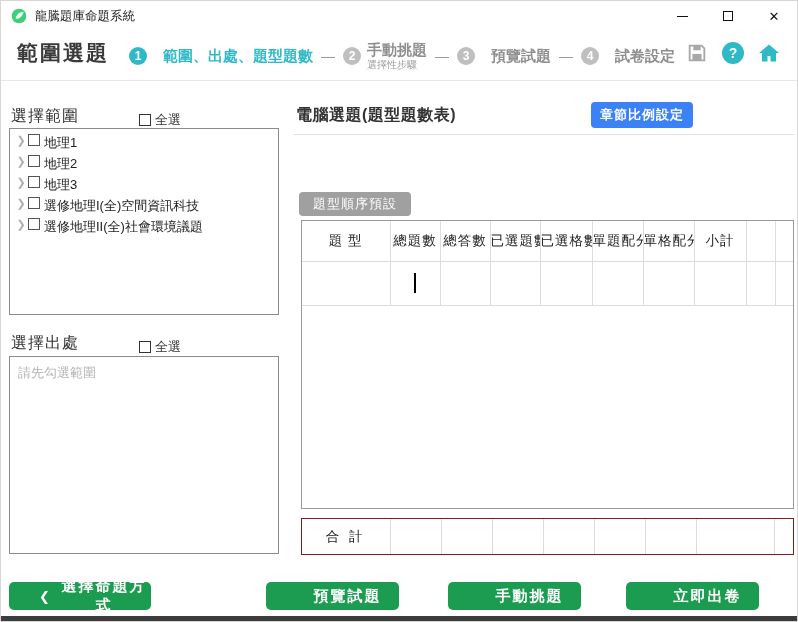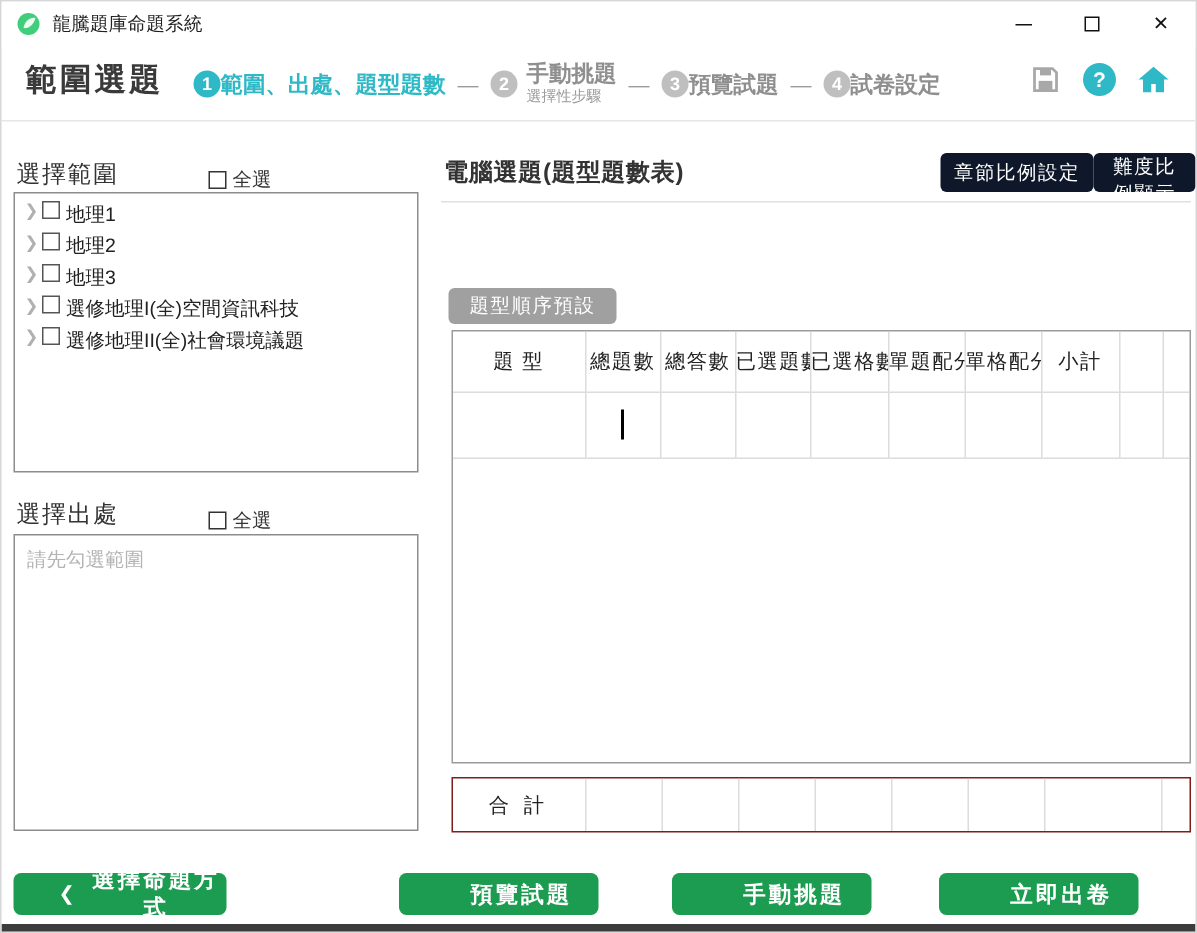--- a/index.html
+++ b/index.html
@@ -19,21 +19,21 @@
   .max-glyph { display:block; width:10px; height:10px; border:1.2px solid #111; }
   .close-glyph::before { content:"✕"; font-size:13px; color:#111; }
   
   .header { position:absolute; left:0; top:30px; width:100%; height:50px; border-bottom:1px solid #e6e6e6; }
   .page-title { position:absolute; left:16px; top:8px; font-size:21px; color:#3a3a3a; font-weight:bold; letter-spacing:2px; }
   .steps { position:absolute; left:128px; top:0; height:50px; display:flex; align-items:center; }
   .step { display:flex; align-items:center; }
   .step-circle { width:18px; height:18px; border-radius:50%; color:#fff; font-size:12px; font-weight:bold; display:flex; align-items:center; justify-content:center; flex:0 0 auto; }
   .step.active .step-circle { background:#2fb9c7; }
   .step.inactive .step-circle { background:#bfbfbf; }
-  .step-label { margin-left:0; font-size:15px; font-weight:bold; white-space:nowrap; }
+  .step-label { margin-left:16px; font-size:15px; font-weight:bold; white-space:nowrap; }
   .step.active .step-label { color:#2fb9c7; }
   .step.inactive .step-label { color:#8f8f8f; }
   .step-text-col { margin-left:6px; display:flex; flex-direction:column; line-height:1.1; }
   .step-text-col .step-label { margin-left:0; }
   .step-sublabel { font-size:10px; color:#9b9b9b; }
   .step-dash { color:#9b9b9b; margin:0 8px; font-size:14px; }
   .step-dash::before { content:"—"; }
   .header-icons { position:absolute; right:16px; top:10px; display:flex; align-items:center; gap:12px; }
   .hicon { width:24px; height:24px; display:flex; align-items:center; justify-content:center; cursor:pointer; }
   .help-circle { width:22px; height:22px; border-radius:50%; background:#2fb9c7; color:#fff; font-weight:bold; font-size:14px; display:flex; align-items:center; justify-content:center; }
@@ -43,21 +43,21 @@
   .cb { display:inline-block; width:12px; height:12px; border:1.6px solid #333; background:#fff; flex:0 0 auto; }
   .listbox { position:absolute; border:1px solid #8c8c8c; background:#fff; }
   .tree { padding:5px 4px 0 4px; }
   .tree-item { display:flex; height:21px; font-size:13px; color:#222; cursor:pointer; }
   .tw { width:14px; color:#b0b0b0; font-size:11px; text-align:center; flex:0 0 auto; }
   .tw::before { content:"❯"; }
   .tree-cb { width:12px; height:12px; border:1.2px solid #555; background:#fff; margin-right:4px; flex:0 0 auto; }
   .placeholder { display:block; padding:7px 8px; font-size:13px; color:#b4b4b4; }
   
   .panel-title { position:absolute; left:295px; top:104px; font-size:16px; color:#333; font-weight:bold; letter-spacing:0.5px; }
-  .green-btn { position:absolute; height:26px; background:#0f172a; color:#fff; font-size:13px; font-weight:normal; border:none; border-radius:4px; padding:0 9px; letter-spacing:1px; cursor:pointer; font-family:inherit;margin-left:36px; }
+  .green-btn { position:absolute; height:26px; background:#3b82f6; color:#fff; font-size:13px; font-weight:bold; border:none; border-radius:4px; padding:0 9px; letter-spacing:1px; cursor:pointer; font-family:inherit; }
   .panel-divider { position:absolute; left:293px; top:133px; width:500px; border-top:1px solid #e0e0e0; }
   .chip { position:absolute; left:298px; top:191px; background:#a0a0a0; color:#fff; font-size:13px; border:none; border-radius:4px; padding:3px 14px; letter-spacing:1px; cursor:pointer; font-family:inherit; }
   .tablebox { position:absolute; left:300px; top:219px; width:493px; height:289px; border:1px solid #9b9b9b; background:#fff; overflow:hidden; }
   .totalbox  { position:absolute; left:300px; top:517px; width:493px; height:37px; border:1px solid #7f1d1d; background:#fff; overflow:hidden; }
   table { border-collapse:collapse; table-layout:fixed; width:100%; }
   td { border:1px solid #dcdcdc; font-size:13.5px; color:#222; text-align:center; overflow:hidden; white-space:nowrap; }
   tr td:first-child { border-left:none; }
   tr td:last-child { border-right:none; }
   tr:first-child td { border-top:none; }
   .hdr-row td { height:40px; letter-spacing:1px; }
@@ -178,21 +178,20 @@
   <label class="select-all" style="left:138px; top:337px;">
     <span class="cb"></span>
     <span>全選</span>
   </label>
   <div class="listbox" style="left:8px; top:355px; width:270px; height:198px;">
     <span class="placeholder">請先勾選範圍</span>
   </div>
 
   <div class="panel-title">電腦選題(題型題數表)</div>
   <button class="green-btn" style="left:590px; top:101px;">章節比例設定</button>
-  <button class="green-btn" style="left:692px; top:101px;">難度比例顯示</button>
   <div class="panel-divider"></div>
   <button class="chip">題型順序預設</button>
 
   <div class="tablebox">
     <table>
       <colgroup>
         <col style="width:88px">
           <col style="width:50px">
           <col style="width:50px">
           <col style="width:50px">

